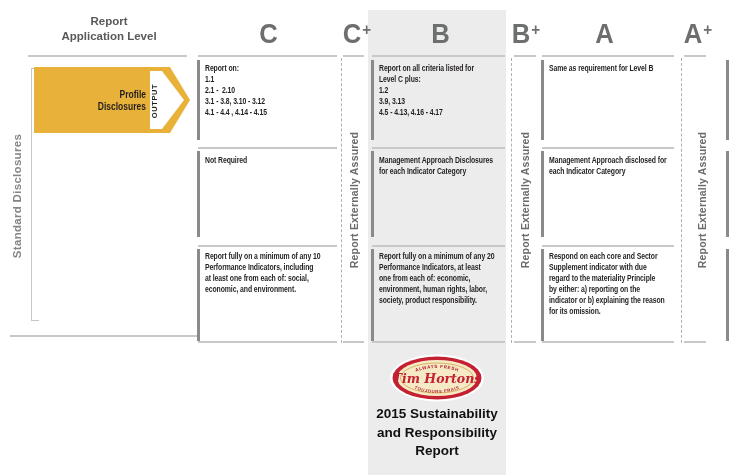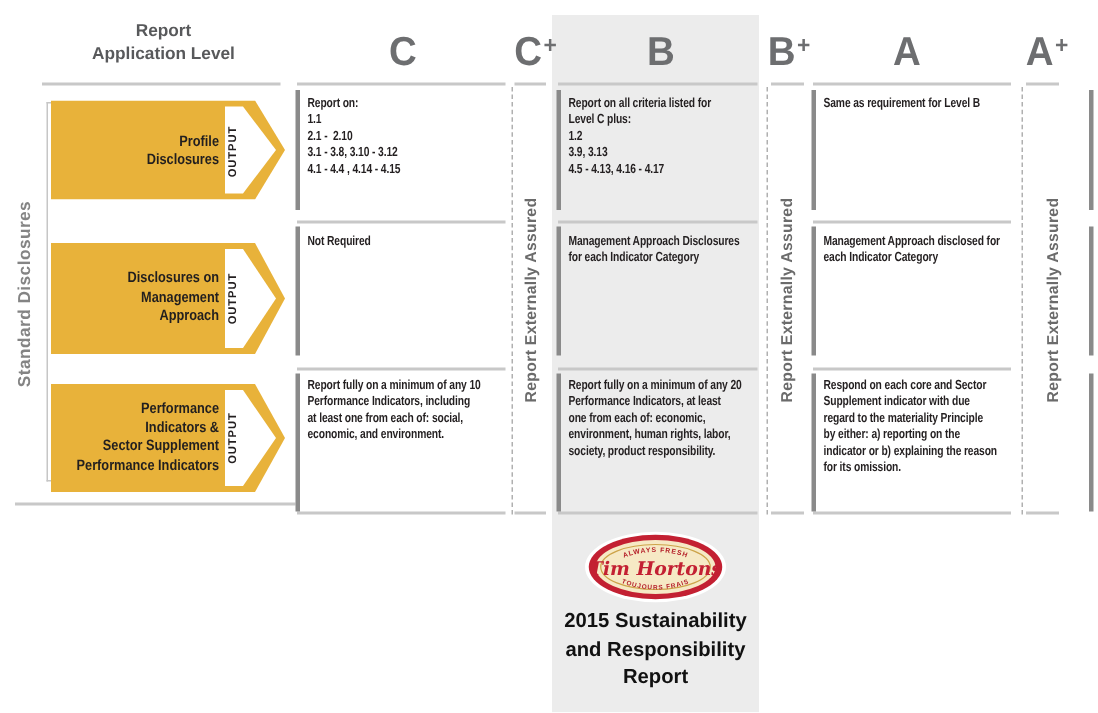--- a/index.html
+++ b/index.html
@@ -136,42 +136,21 @@
   <div class="arrow" style="left:34px;top:67px;width:156px;height:68px">
     <svg width="156" height="66" viewBox="0 0 156 66">
       <polygon points="0,0 136,0 156,33 136,66 0,66" fill="#E8B23A"></polygon>
       <polygon points="116,4 128,4 150,33 128,62 116,62" fill="#ffffff"></polygon>
     </svg>
     <div class="arrow-label">Profile
 Disclosures</div>
     <div class="output-label">OUTPUT</div>
   </div>
 
-  <div class="arrow" style="left:34px;top:162px;width:156px;height:74px">
-    <svg width="156" height="74" viewBox="0 0 156 74">
-      <polygon points="0,0 136,0 156,37 136,74 0,74" fill="#E8B23A"></polygon>
-      <polygon points="116,4 128,4 150,37 128,70 116,70" fill="#ffffff"></polygon>
-    </svg>
-    <div class="arrow-label">Disclosures on
-Management
-Approach</div>
-    <div class="output-label">OUTPUT</div>
-  </div>
-
-  <div class="arrow" style="left:34px;top:256px;width:156px;height:72px">
-    <svg width="156" height="72" viewBox="0 0 156 72">
-      <polygon points="0,0 136,0 156,36 136,72 0,72" fill="#E8B23A"></polygon>
-      <polygon points="116,4 128,4 150,36 128,68 116,68" fill="#ffffff"></polygon>
-    </svg>
-    <div class="arrow-label">Performance
-Indicators &amp;
-Sector Supplement
-Performance Indicators</div>
-    <div class="output-label">OUTPUT</div>
-  </div>
+
 
   <div class="cell" style="left:205px;top:63px;width:170px">Report on:
 1.1
 2.1 -  2.10
 3.1 - 3.8, 3.10 - 3.12
 4.1 - 4.4 , 4.14 - 4.15</div>
   <div class="cell" style="left:379px;top:63px;width:166px">Report on all criteria listed for
 Level C plus:
 1.2
 3.9, 3.13

